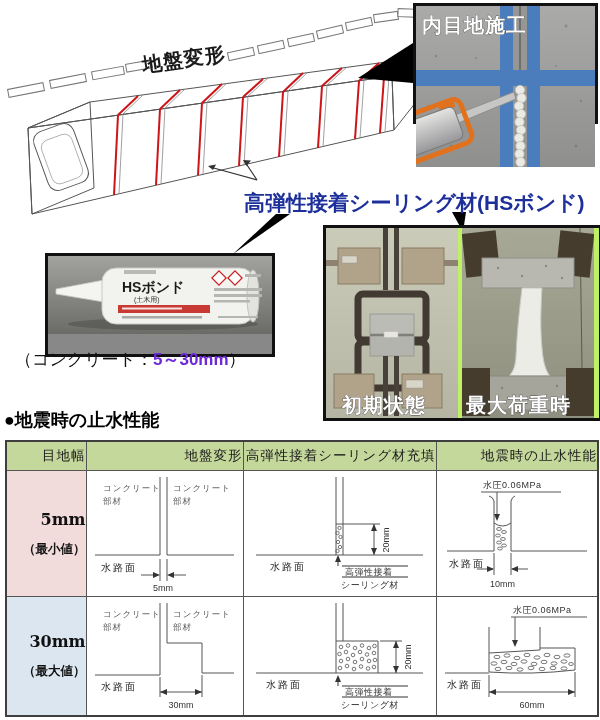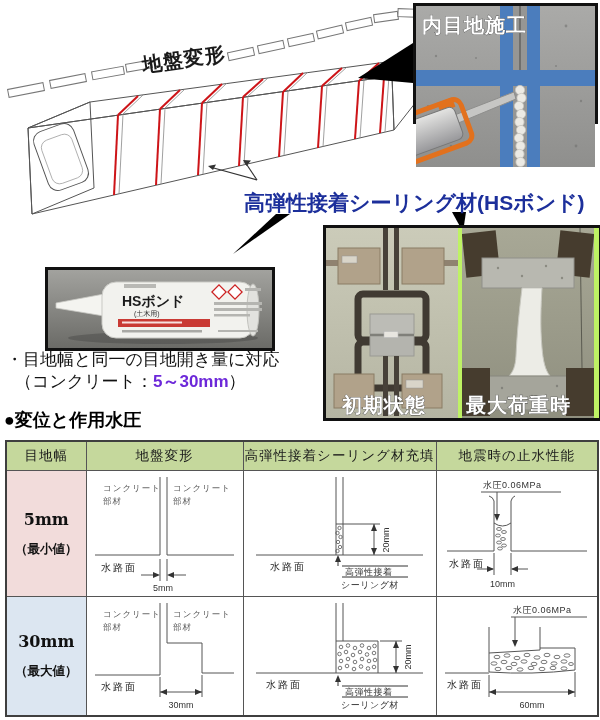--- a/index.html
+++ b/index.html
@@ -7,21 +7,21 @@
        font-family:"Liberation Sans",sans-serif;overflow:hidden}
   .abs{position:absolute}
   .photo{position:absolute;border:3px solid #111;box-sizing:border-box;background:#888}
   .photo svg{display:block}
   #sealant-title{left:244px;top:189px;font-size:21px;font-weight:700;color:#1c2f9b;white-space:nowrap}
   #notes{left:6px;top:349px;font-size:17px;color:#111;line-height:1.32;white-space:nowrap}
   #notes .indent{padding-left:9px}
   #notes .range{color:#6d28d9;font-weight:700}
   #section-title{left:4px;top:408px;font-size:18px;font-weight:700;color:#000}
   table.perf{position:absolute;left:5px;top:440px;width:592px;border-collapse:collapse;table-layout:fixed;border:2px solid #3f3f3f}
-  .perf th,.perf td{border:1px solid #555;padding:0;text-align:center;vertical-align:middle;background:#fff}
+  .perf th,.perf td{border:1px solid #555;padding:0;text-align:right;vertical-align:middle;background:#fff}
   .perf thead th{background:#c5d89c;font-size:13.5px;font-weight:400;height:28px;color:#1a1a1a;letter-spacing:1px}
   .perf td.diag{vertical-align:top}
   .perf td.diag svg{display:block}
   .rh1{background:#f2dcdb !important}
   .rh2{background:#dce6f1 !important}
   .rh .w{font-family:"DejaVu Serif",serif;font-size:16px;color:#111}
   .rh .q{font-family:"DejaVu Serif",serif;font-size:12.5px;color:#111;margin-top:12px}
   
   text{font-family:"Liberation Sans",sans-serif}
   .ground-t{font-size:20px;font-weight:600;fill:#1a1a1a;letter-spacing:1px}
@@ -156,21 +156,21 @@
       <rect x="-22" y="98" width="74" height="46" rx="8" fill="none" stroke="#e2711d" stroke-width="5"></rect>
       <rect x="30" y="96" width="16" height="10" fill="#e2711d"></rect>
       <rect x="-18" y="104" width="62" height="34" rx="6" fill="url(#gun)" stroke="#777" stroke-width="1"></rect>
     </g>
     <text x="6" y="26" class="photo-label">内目地施工</text>
   </svg>
 </div>
 
 <div class="abs" id="sealant-title">高弾性接着シーリング材(HSボンド)</div>
 
-<div class="photo" style="left:45px;top:267px;width:230px;height:84px">
+<div class="photo" style="left:45px;top:253px;width:230px;height:104px">
   <svg width="224" height="78" viewBox="0 0 224 78">
     <defs>
       <linearGradient id="tbg" x1="0" y1="0" x2="0" y2="1">
         <stop offset="0" stop-color="#a2a29e"></stop>
           <stop offset="1" stop-color="#6b6b67"></stop>
       </linearGradient>
     </defs>
     <rect width="224" height="78" fill="url(#tbg)"></rect>
     <ellipse cx="115" cy="68" rx="95" ry="6" fill="#4f4f4d" opacity=".55"></ellipse>
     <g>
@@ -264,25 +264,24 @@
     </g>
     <g fill="#463c2e">
       <rect x="0" y="140" width="28" height="48"></rect>
         <rect x="104" y="140" width="28" height="48"></rect>
     </g>
     <text x="4" y="184" class="photo-label">最大荷重時</text>
   </svg>
 </div>
 
 <div class="abs" id="notes">
-  <div>・目地幅と同一の目地開き量に対応</div>
   <div class="indent"><span>（コンクリート：</span><span class="range">5～30mm</span><span>）</span></div>
 </div>
 
-<div class="abs" id="section-title">●変位と作用水圧</div>
+<div class="abs" id="section-title">●地震時の止水性能</div>
 
 <table class="perf">
   <colgroup>
       <col style="width:80px">
       <col style="width:157px">
       <col style="width:193px">
       <col style="width:162px">
     </colgroup>
   <thead>
     <tr>

